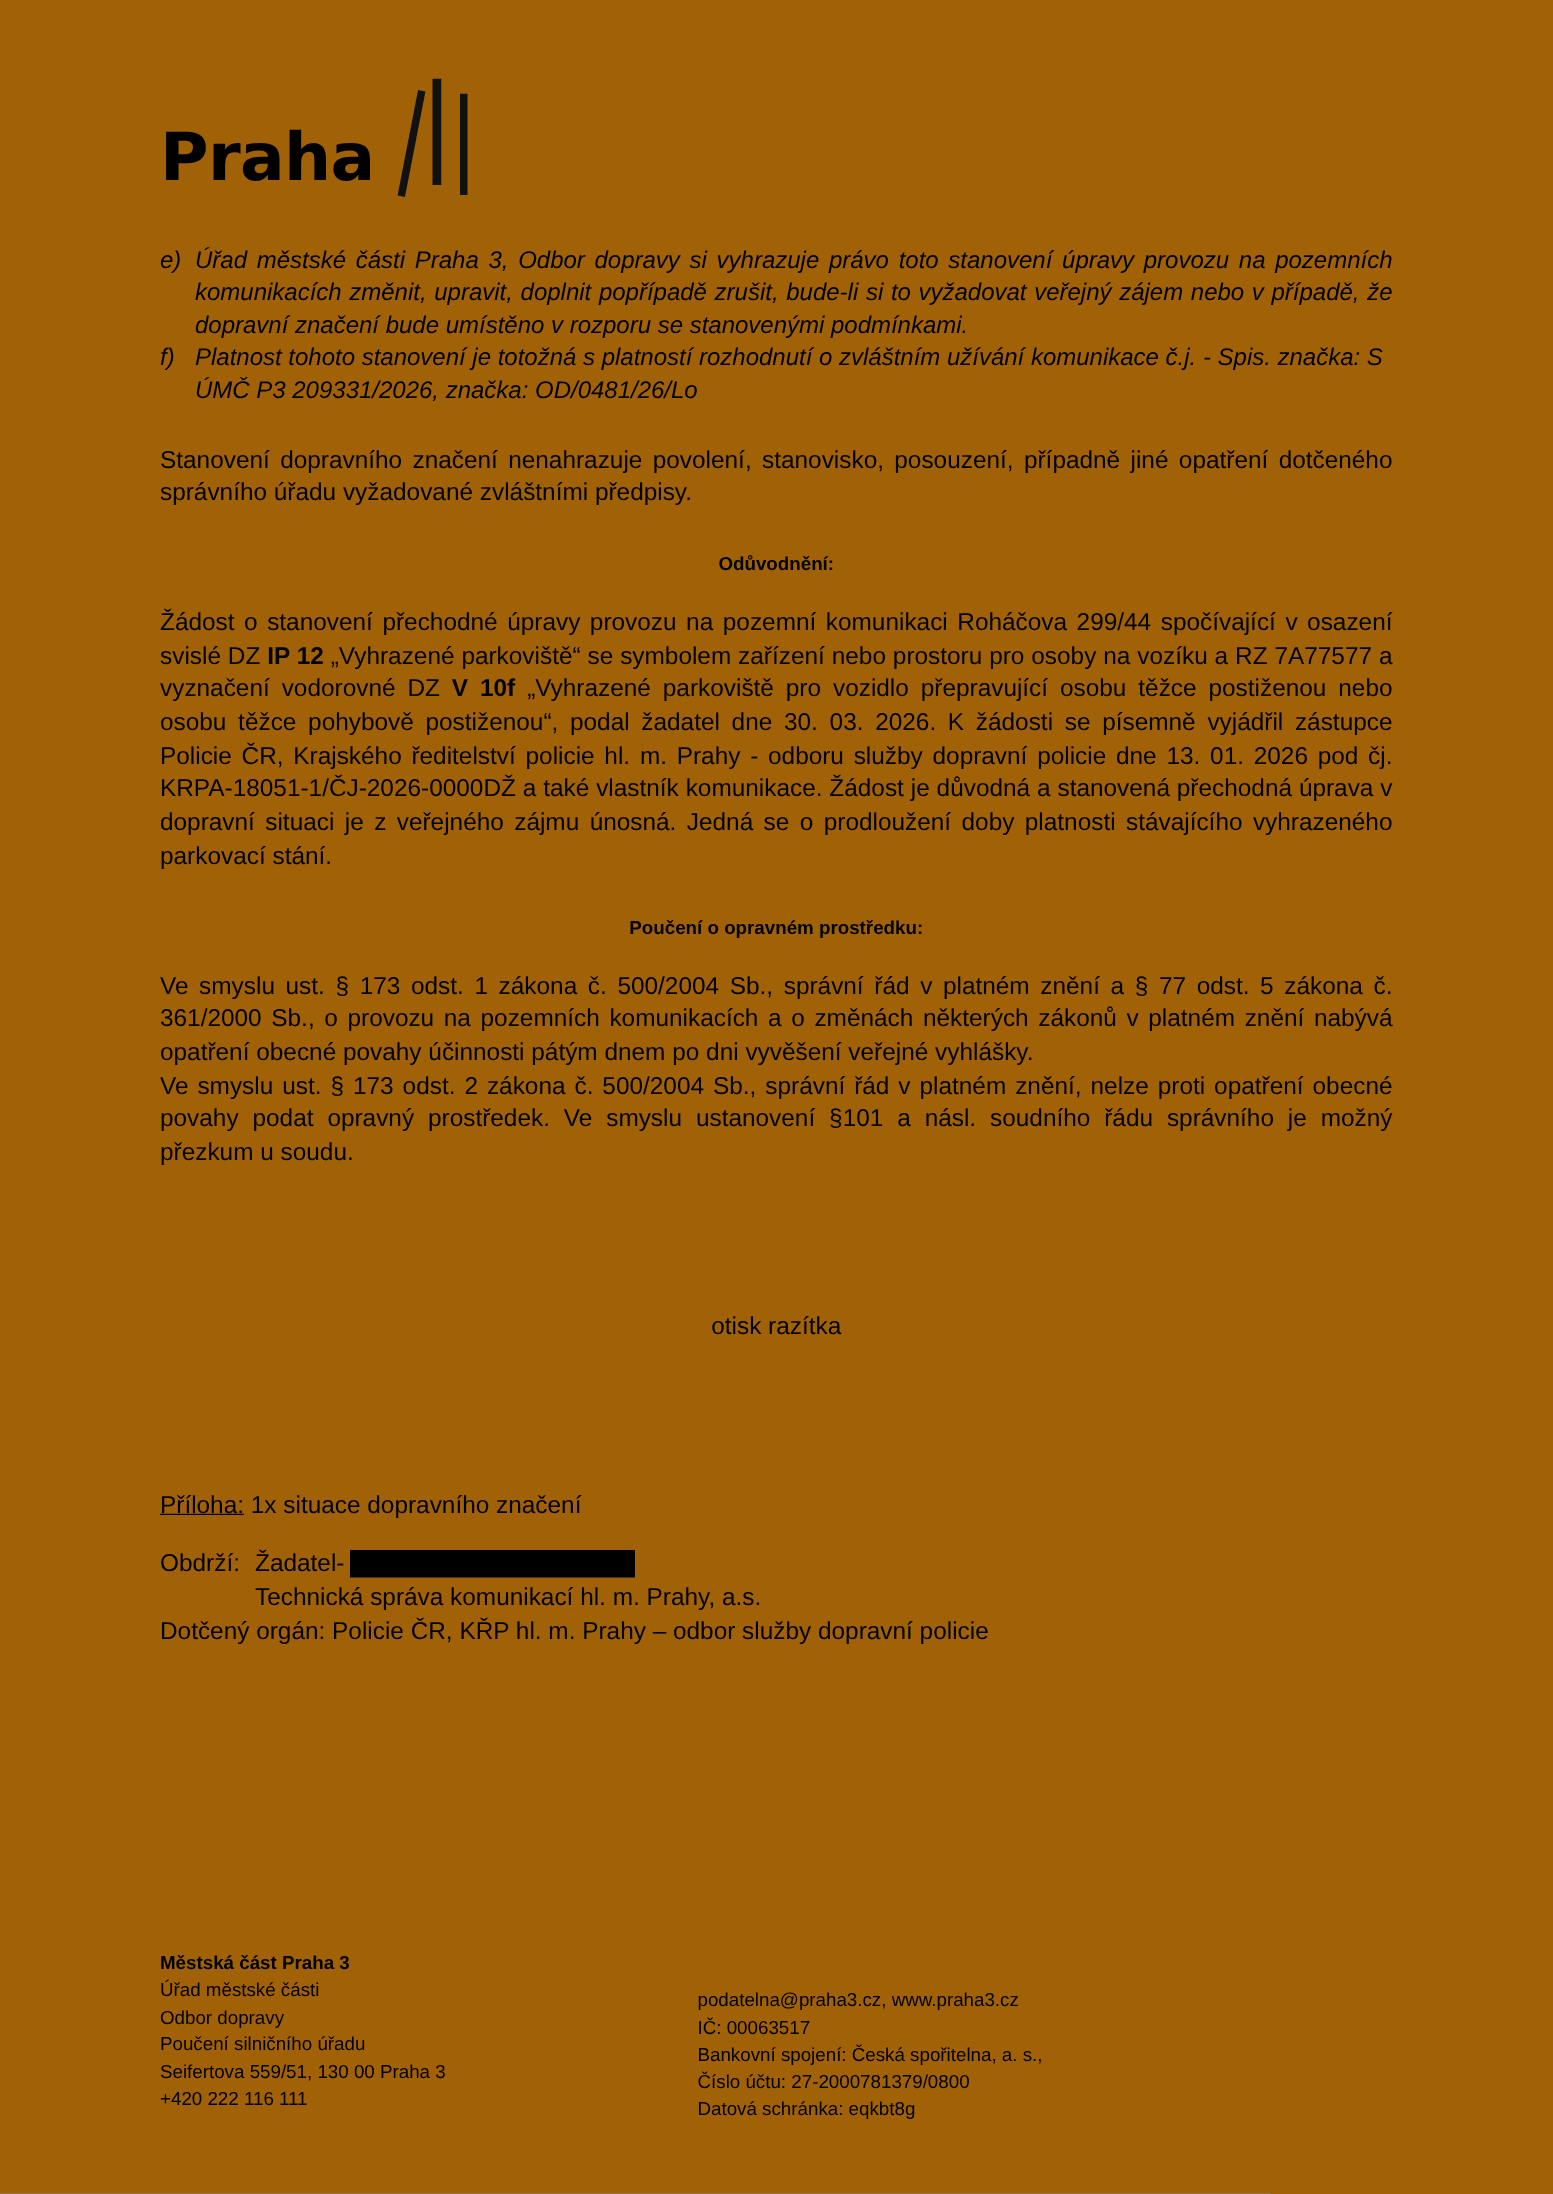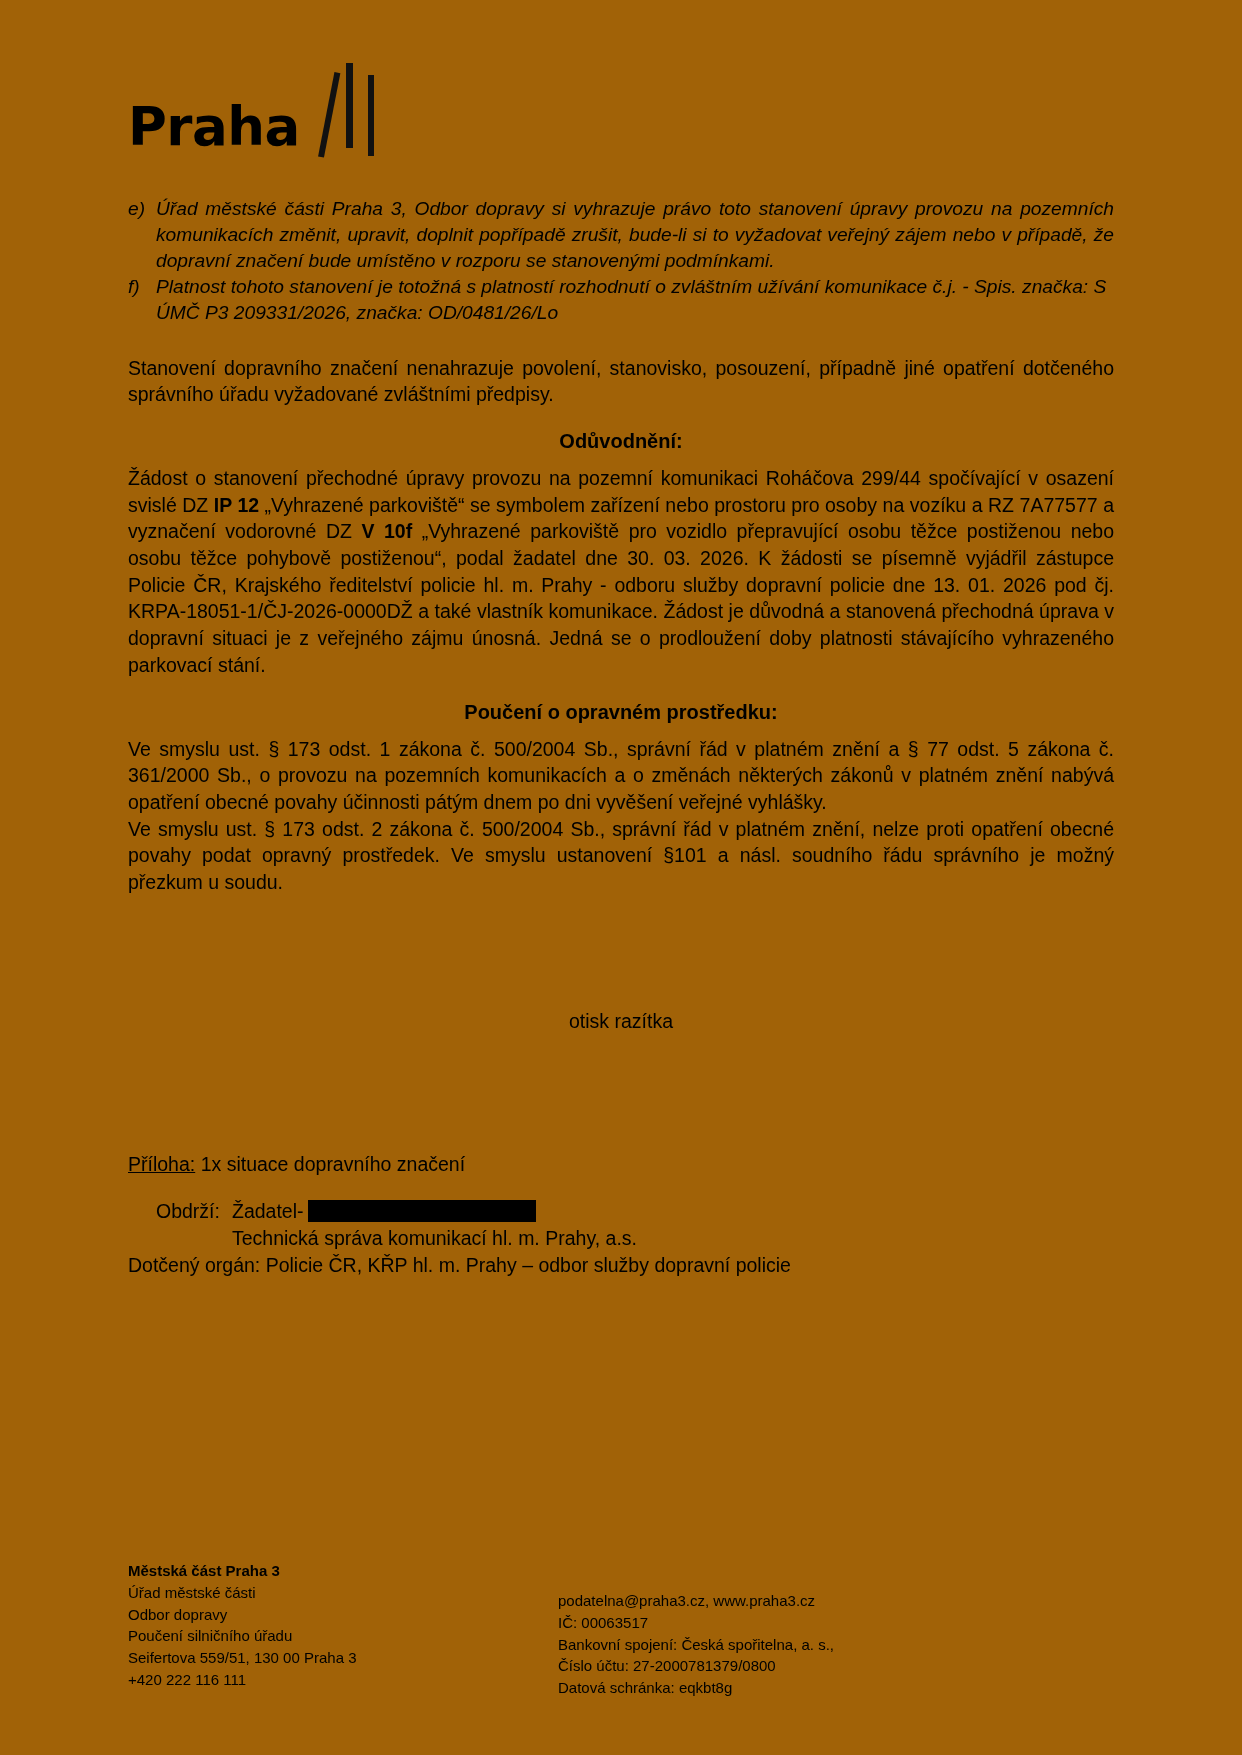--- a/index.html
+++ b/index.html
@@ -104,22 +104,22 @@
     text-align: justify;
   }
   .gap-18 { height: 18px; }
   .gap-12 { height: 12px; }
   .gap-22 { height: 22px; }
   .gap-28 { height: 28px; }
 
   .section-head {
     text-align: center;
     font-weight: 700;
-    font-size: 20px;
-    margin: 0;
+    font-size: 15px;
+    margin: 13px;
   }
 
   .sig-block {
     text-align: center;
     margin: 0;
   }
   .sig-name {
     font-weight: 700;
     font-size: 19.5px;
     letter-spacing: 0.2px;
@@ -138,21 +138,20 @@
   .attach-label {
     text-decoration: underline;
   }
   .recipients {
     font-size: 19.5px;
     line-height: 1.4;
   }
   .recip-row {
     display: flex;
     align-items: center;
-    margin-left: 28px;
   }
   .recip-key {
     width: 76px;
     flex: 0 0 76px;
   }
   .redaction {
     display: inline-block;
     width: 228px;
     height: 22px;
     background: #000;

